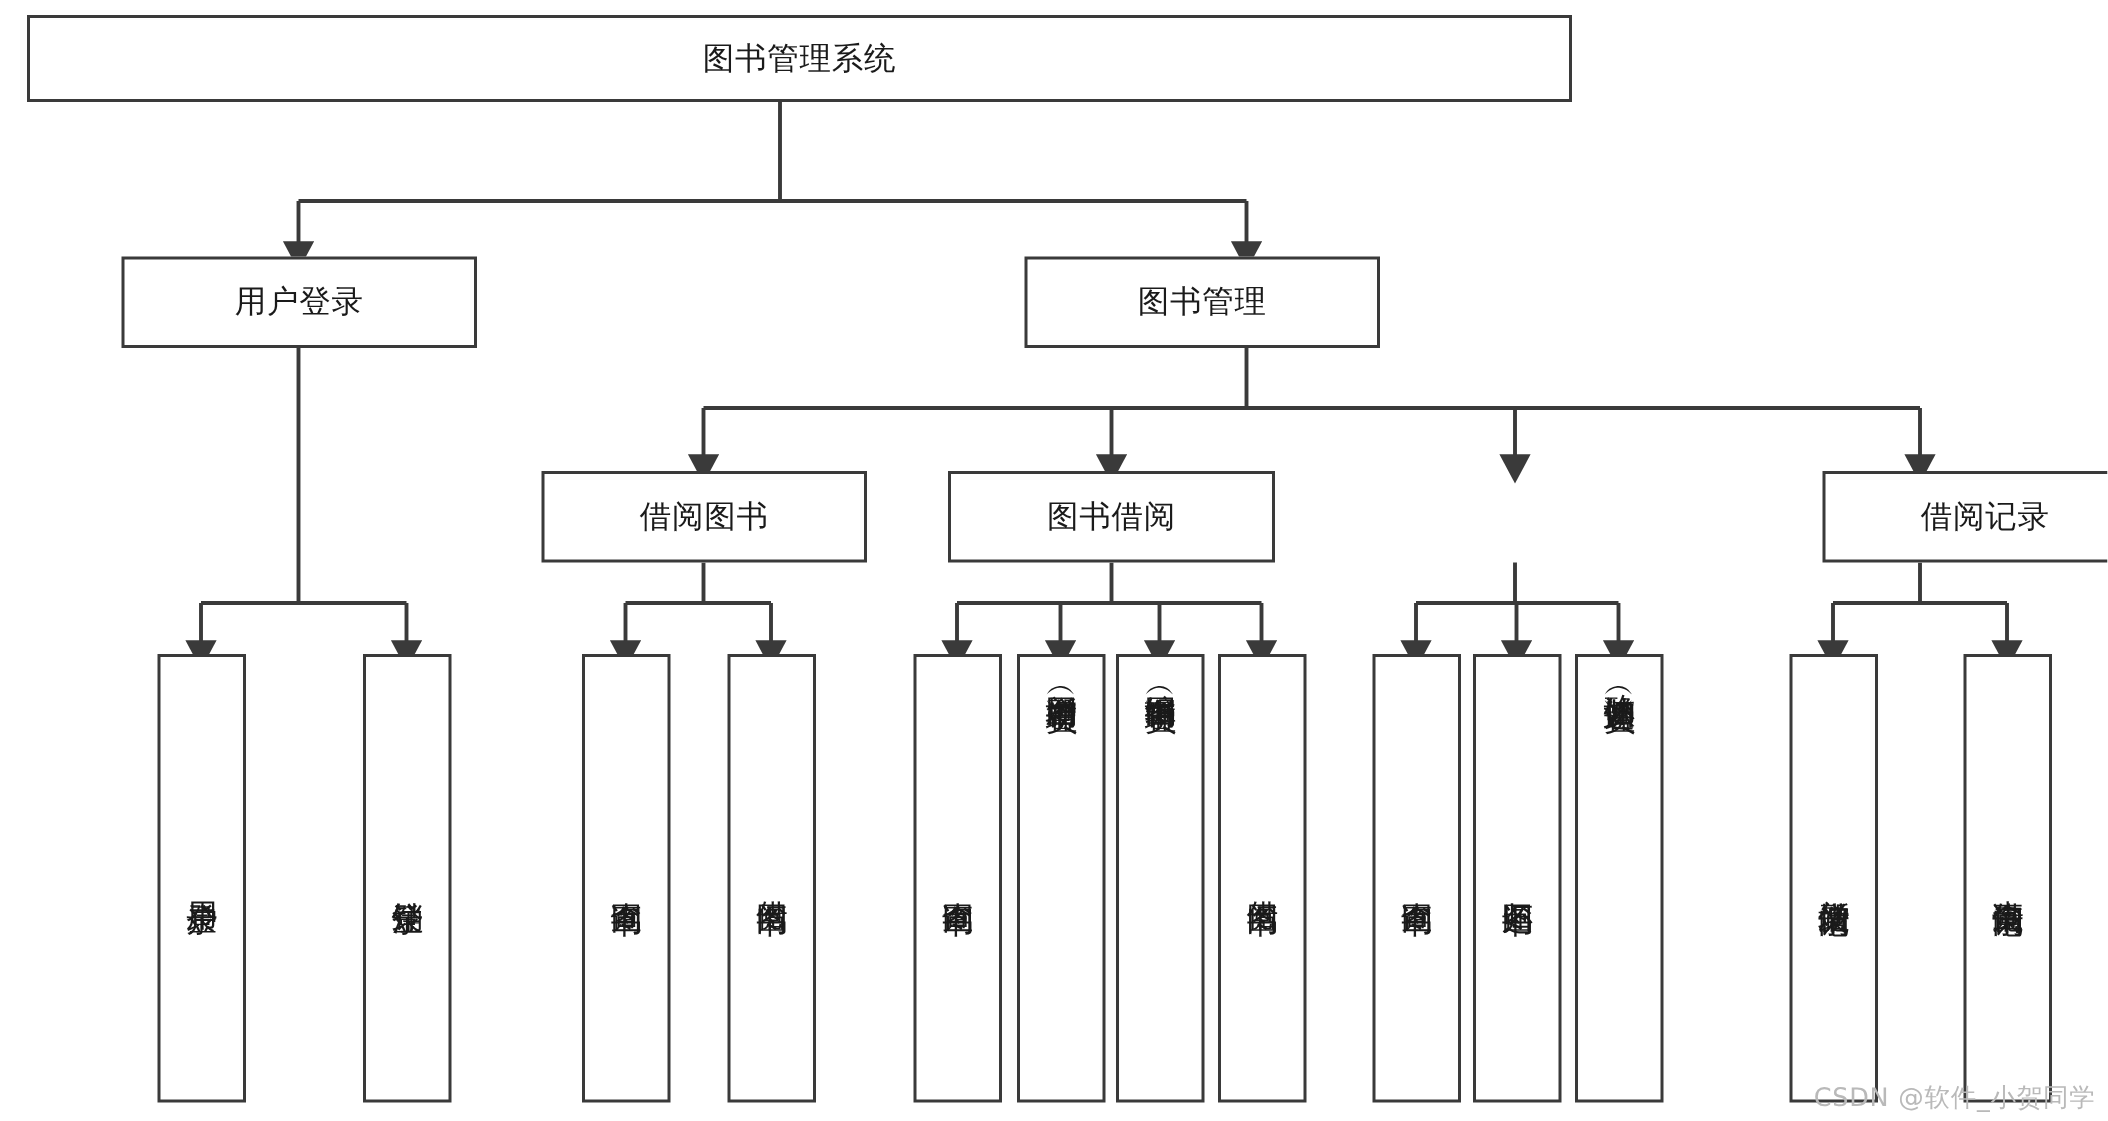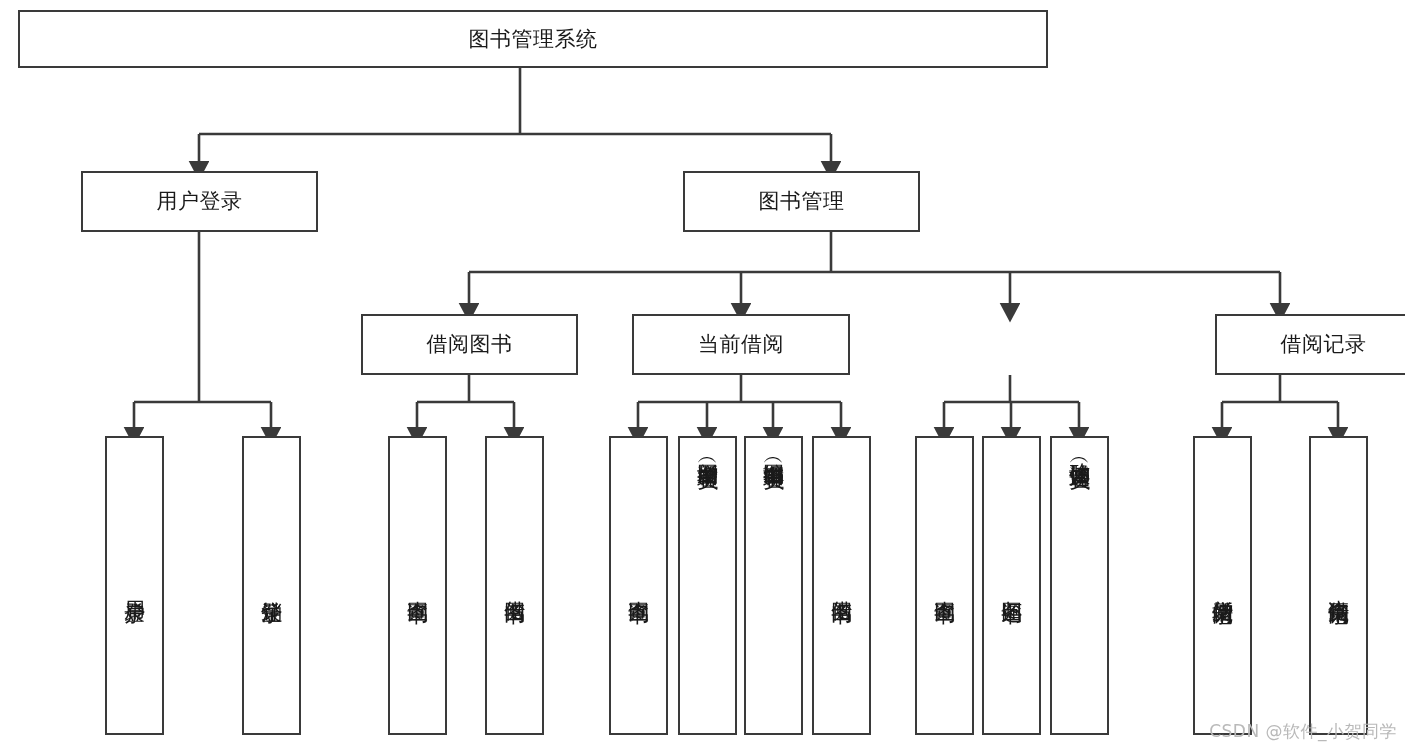--- a/index.html
+++ b/index.html
@@ -123,21 +123,21 @@
       <path d="M1338,402 L1338,430" marker-end="url(#arrowhead)"></path>
     </g>
   </svg>
 
   <div class="node node-h" style="left:18px; top:10px; width:1030px; height:58px;">图书管理系统</div>
 
   <div class="node node-h" style="left:81px; top:171px; width:237px; height:61px;">用户登录</div>
   <div class="node node-h" style="left:683px; top:171px; width:237px; height:61px;">图书管理</div>
 
   <div class="node node-h" style="left:361px; top:314px; width:217px; height:61px;">借阅图书</div>
-  <div class="node node-h" style="left:632px; top:314px; width:218px; height:61px;">当前借阅</div>
+  <div class="node node-h" style="left:632px; top:314px; width:218px; height:61px;">图书借阅</div>
   <div class="node node-h" style="left:1172px; top:314px; width:217px; height:61px;margin-left:43px;">借阅记录</div>
 
   <div class="node node-v center-v" style="left:105px; top:436px; width:59px; height:299px;">
     <span class="vlabel">用户登录</span>
   </div>
   <div class="node node-v center-v" style="left:242px; top:436px; width:59px; height:299px;">
     <span class="vlabel">注销登录</span>
   </div>
 
   <div class="node node-v center-v" style="left:388px; top:436px; width:59px; height:299px;">

